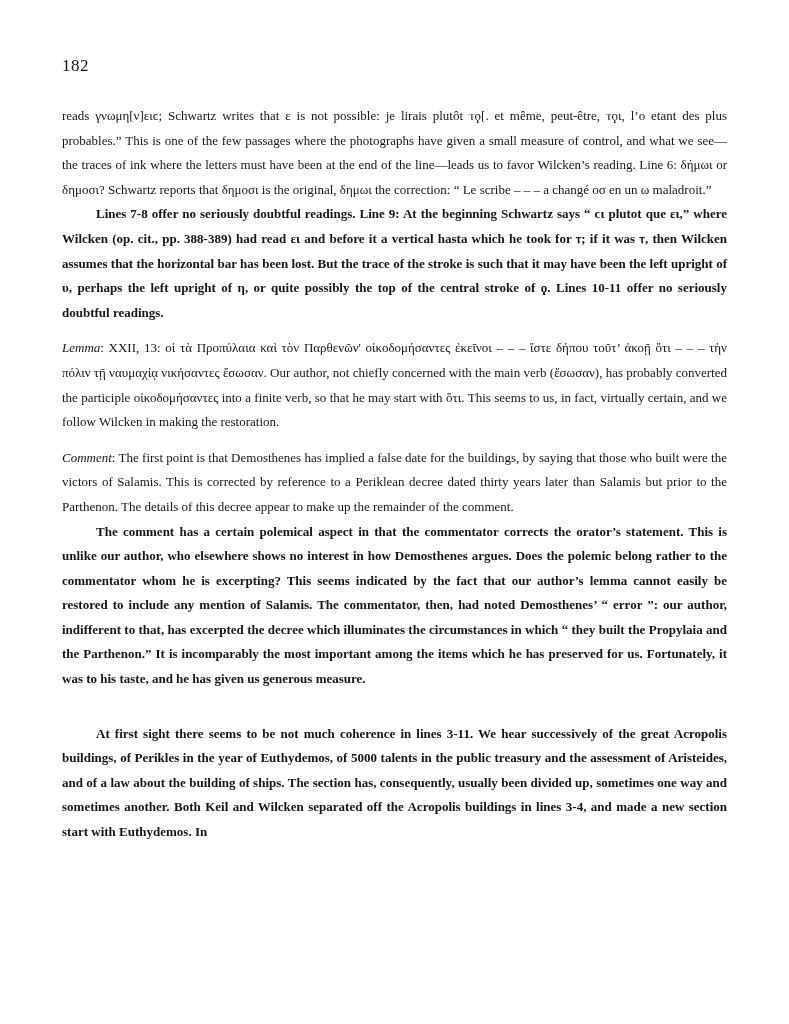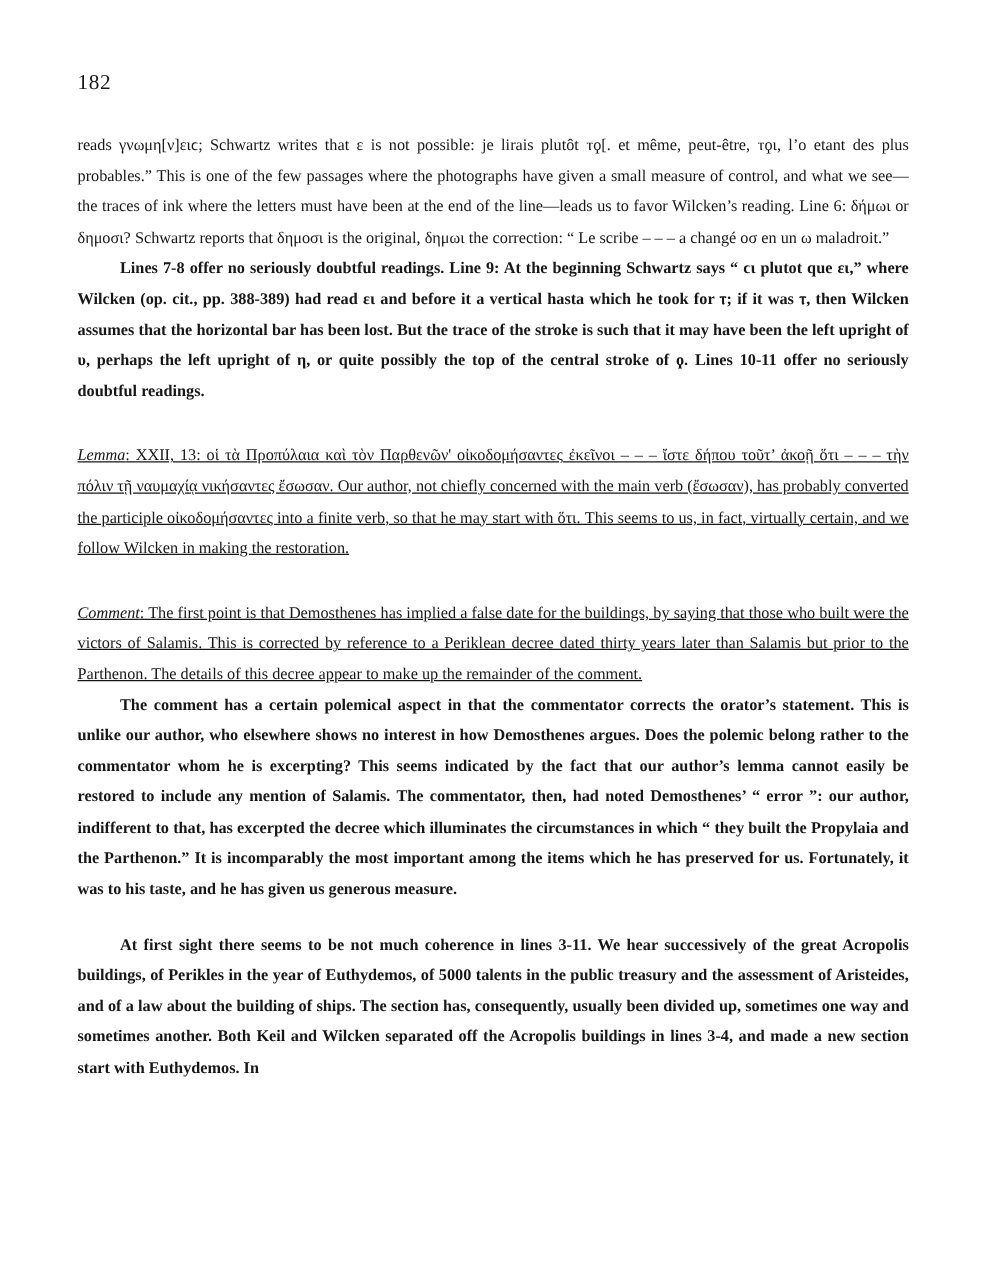--- a/index.html
+++ b/index.html
@@ -47,25 +47,24 @@
     text-justify: inter-word;
   }
   p {
     margin: 0;
   }
   p.indent {
     text-indent: 34px;
     font-weight: bold;
   }
   p.gap-before {
-    margin-top: 27px;
-    text-decoration: underline;
+    margin-top: 11px;
   }
   p.big-gap-before {
-    margin-top: 20px;
+    margin-top: 30px;
   }
   .it {
     font-style: italic;
   }
 </style>
 </head>
 <body>
 
 <div class="page">
 

